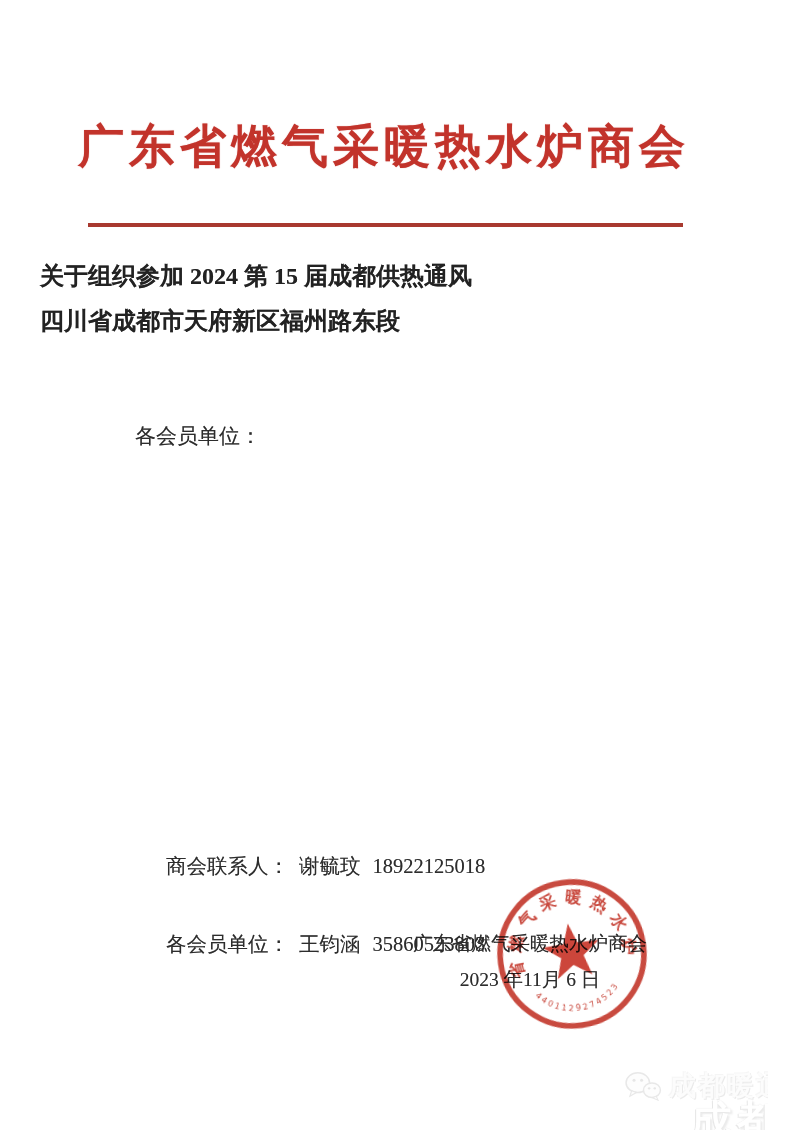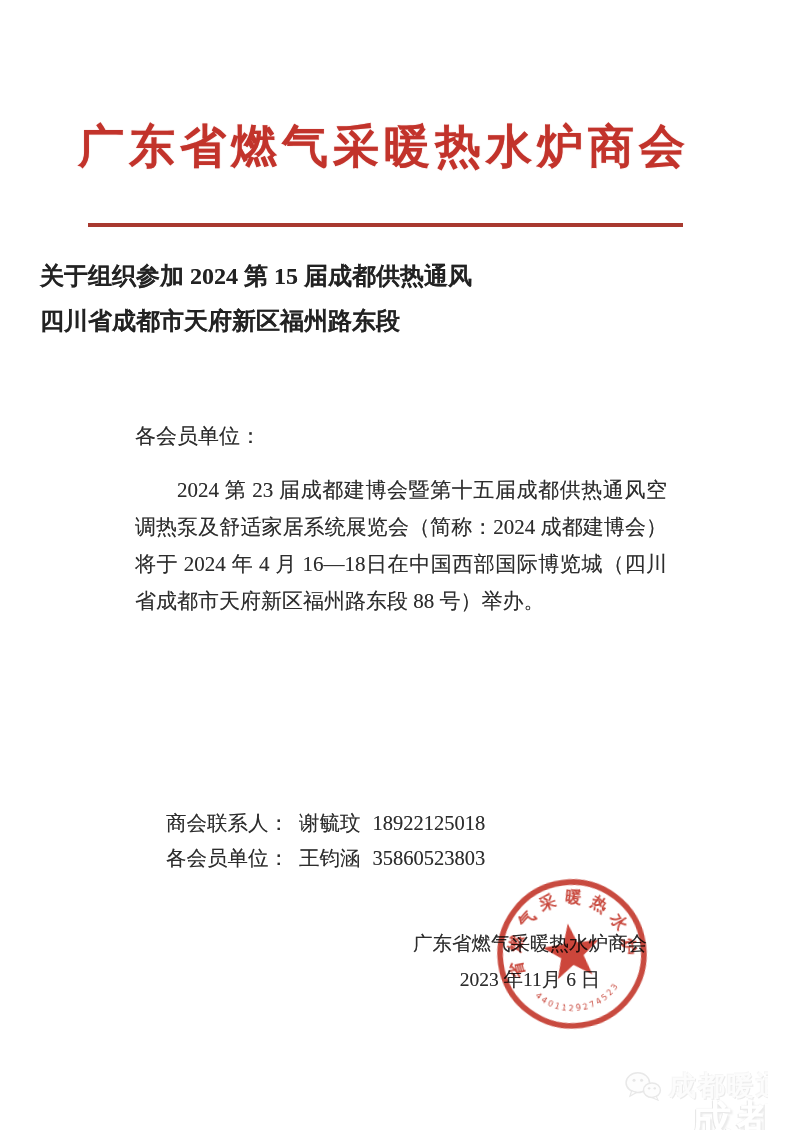--- a/index.html
+++ b/index.html
@@ -60,21 +60,21 @@
   .doc-body p.indent { text-indent: 2em; }
 
   .contacts {
     position: absolute;
     top: 806px; left: 166px;
     font-size: 20.5px;
     line-height: 35px;
     color: #2d2d2d;
     text-shadow: 0 0 .5px rgba(40,40,40,.45);
   }
-  .contact-line { white-space: nowrap; }
+  .contact-line { white-space: nowrap; margin-top: 43px; }
   .contact-name { margin-left: 10px; }
   .contact-phone { margin-left: 12px; font-family: "Liberation Serif", "DejaVu Serif", serif; }
 
   
   .signature {
     position: absolute;
     top: 926px; right: 121px;
     text-align: center;
     font-size: 19.5px;
     line-height: 36px;
@@ -133,21 +133,20 @@
   <div class="letterhead">广东省燃气采暖热水炉商会</div>
   <div class="letterhead-rule"></div>
 
   <div class="doc-title">
     <div>关于组织参加 2024 第 15 届成都供热通风</div>
     <div>四川省成都市天府新区福州路东段</div>
   </div>
 
   <div class="doc-body">
     <p>各会员单位：</p>
-    <p class="indent">2024 第 23 届成都建博会暨第十五届成都供热通风空调热泵及舒适家居系统展览会（简称：2024 成都建博会）将于 2024 年 4 月 16—18日在中国西部国际博览城（四川省成都市天府新区福州路东段 88 号）举办。</p>
   </div>
 
   <div class="contacts">
     <div class="contact-line">
       <span>商会联系人：</span><span class="contact-name">谢毓玟</span><span class="contact-phone">18922125018</span>
     </div>
     <div class="contact-line">
       <span>各会员单位：</span><span class="contact-name">王钧涵</span><span class="contact-phone">35860523803</span>
     </div>
   </div>

